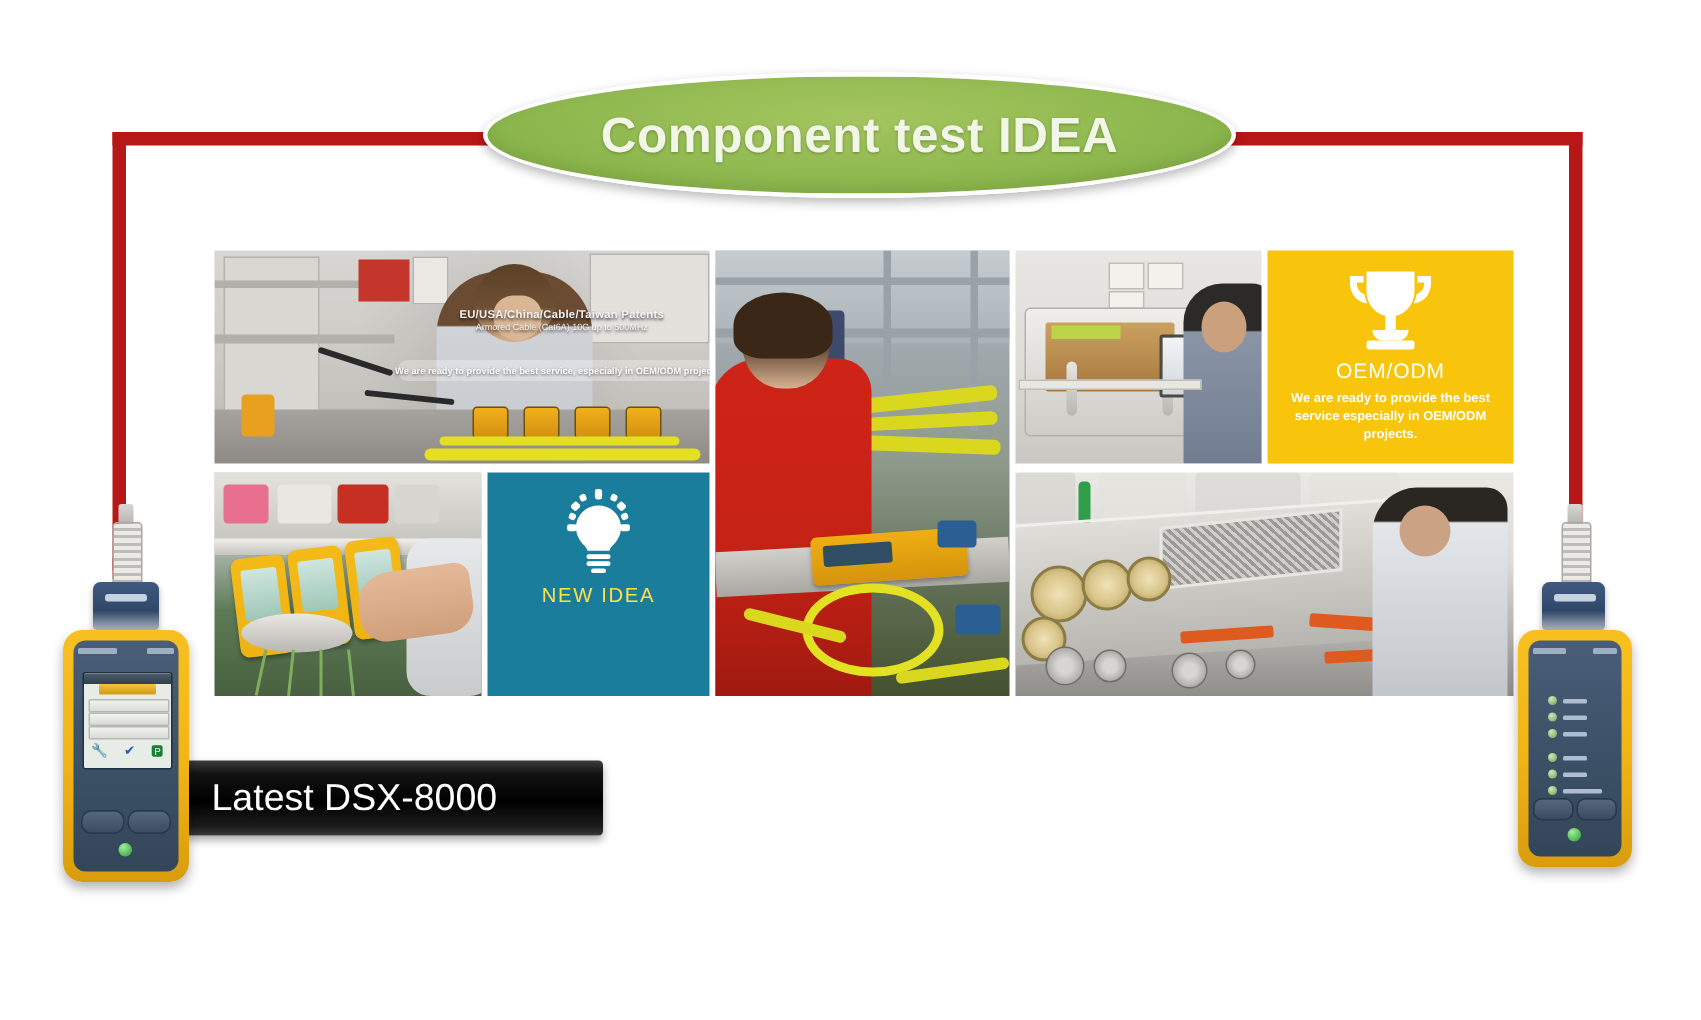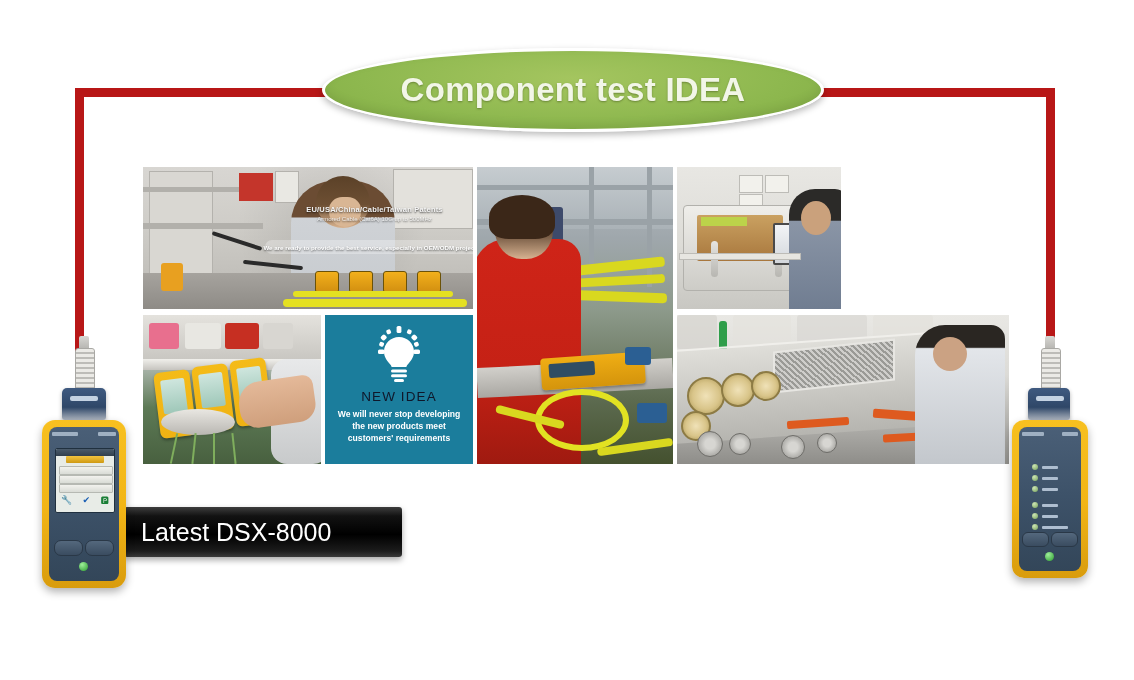--- a/index.html
+++ b/index.html
@@ -84,21 +84,21 @@
     background:linear-gradient(180deg,#e8e9ea,#c8cacb);}
   .tst-wire{position:absolute;background:#7fae5d;width:2px;}
   .tst-plate{position:absolute;left:18px;top:94px;width:74px;height:26px;border-radius:50%;
     background:linear-gradient(180deg,#e9e7e2,#b9b7b2);}
 
   
   #tile-newidea{left:182px;top:148px;width:148px;height:149px;background:#1b7d9c;}
   .bulb-wrap{position:absolute;left:0;top:9px;width:148px;height:62px;
     display:flex;align-items:center;justify-content:center;}
   .ni-title{position:absolute;left:0;top:74px;width:148px;text-align:center;
-    color:#0f172a;font-size:13.5px;letter-spacing:1.1px;}
+    color:#fde047;font-size:13.5px;letter-spacing:1.1px;}
   .ni-body{position:absolute;left:6px;top:94px;width:136px;text-align:center;
     color:#ffffff;font-size:8.6px;font-weight:bold;line-height:1.38;}
 
   
   #tile-center{left:334px;top:0;width:196px;height:297px;
     background:linear-gradient(180deg,#b9bfc3 0%,#9fa7ac 24%,#8d9a8b 48%,#5d6b50 78%,#44512f 100%);}
   .ctr-ceiling{position:absolute;left:0;top:0;width:196px;height:62px;
     background:linear-gradient(180deg,#c6ccd0,#aab2b7);}
   .ctr-beam{position:absolute;background:#9aa2a7;}
   .ctr-worker{position:absolute;left:-4px;top:72px;width:108px;height:225px;
@@ -326,21 +326,20 @@
             <rect x="12" y="9" width="5.4" height="5" rx="1.6" transform="rotate(-45 14.7 11.5)"></rect>
             <rect x="42.6" y="9" width="5.4" height="5" rx="1.6" transform="rotate(45 45.3 11.5)"></rect>
             <rect x="17.5" y="3.5" width="4.4" height="4.6" rx="1.5" transform="rotate(-24 19.7 5.8)"></rect>
             <rect x="38.1" y="3.5" width="4.4" height="4.6" rx="1.5" transform="rotate(24 40.3 5.8)"></rect>
             <rect x="10.4" y="16" width="4.4" height="4.6" rx="1.5" transform="rotate(-66 12.6 18.3)"></rect>
             <rect x="45.2" y="16" width="4.4" height="4.6" rx="1.5" transform="rotate(66 47.4 18.3)"></rect>
           </g>
         </svg>
       </div>
       <div class="ni-title">NEW IDEA</div>
-      <div class="ni-body">We  will never stop developing the new products meet customers' requirements</div>
     </div>
 
     <div class="tile" id="tile-center">
       <div class="ctr-ceiling"></div>
       <div class="ctr-beam" style="left:0;top:18px;width:196px;height:5px;"></div>
       <div class="ctr-beam" style="left:0;top:52px;width:196px;height:6px;"></div>
       <div class="ctr-beam" style="left:112px;top:0;width:5px;height:108px;"></div>
       <div class="ctr-beam" style="left:170px;top:0;width:5px;height:120px;"></div>
       <div class="ctr-blue" style="left:56px;top:40px;width:30px;height:42px;background:#3d4a6b;"></div>
       <div class="ctr-ycab" style="left:62px;top:96px;width:126px;height:10px;transform:rotate(-6deg);"></div>
@@ -366,20 +365,36 @@
       <div class="lab-window"></div>
       <div class="lab-green"></div>
       <div class="lab-rod" style="left:34px;top:74px;"></div>
       <div class="lab-rod" style="left:98px;top:74px;"></div>
       <div class="lab-monitor"></div>
       <div class="lab-person"></div>
       <div class="lab-face"></div>
       <div class="lab-label" style="left:2px;top:86px;width:120px;height:5px;background:#e7e6e1;"></div>
     </div>
 
+    <div class="tile" id="tile-oem">
+      <div class="trophy-wrap">
+        <svg width="64" height="58" viewBox="0 0 64 58" aria-hidden="true">
+          <g fill="#ffffff">
+            <path d="M16 4h32v13c0 9.4-7.2 17-16 17S16 26.4 16 17V4z"></path>
+            <path d="M14 7H5v5c0 7.2 5 12.6 11.6 13.3-1-1.9-1.6-4-1.9-6.2C11.4 18 9.6 15.3 9.6 12v-.6H14V7z"></path>
+            <path d="M50 7h9v5c0 7.2-5 12.6-11.6 13.3 1-1.9 1.6-4 1.9-6.2 3.3-1.1 5.1-3.8 5.1-7.1V11.4H50V7z"></path>
+            <rect x="28.5" y="33" width="7" height="10"></rect>
+            <path d="M20 43h24c0 4-3 7-7 7H27c-4 0-7-3-7-7z"></path>
+            <rect x="16" y="50" width="32" height="6" rx="1.6"></rect>
+          </g>
+        </svg>
+      </div>
+      <div class="oem-title">OEM/ODM</div>
+      <div class="oem-body">We are ready to provide the best service especially in OEM/ODM projects.</div>
+    </div>
 
     <div class="tile" id="tile-production">
       <div class="prd-blur" style="left:0;width:40px;background:#d0cec9;"></div>
       <div class="prd-blur" style="left:56px;width:58px;background:#e3e1dc;"></div>
       <div class="prd-blur" style="left:120px;width:70px;background:#d6d4cf;"></div>
       <div class="prd-blur" style="left:196px;width:60px;background:#e2e0db;"></div>
       <div class="prd-green"></div>
       <div class="prd-machine"></div>
       <div class="prd-mesh"></div>
       <div class="prd-reel" style="left:10px;top:62px;width:34px;height:34px;"></div>

